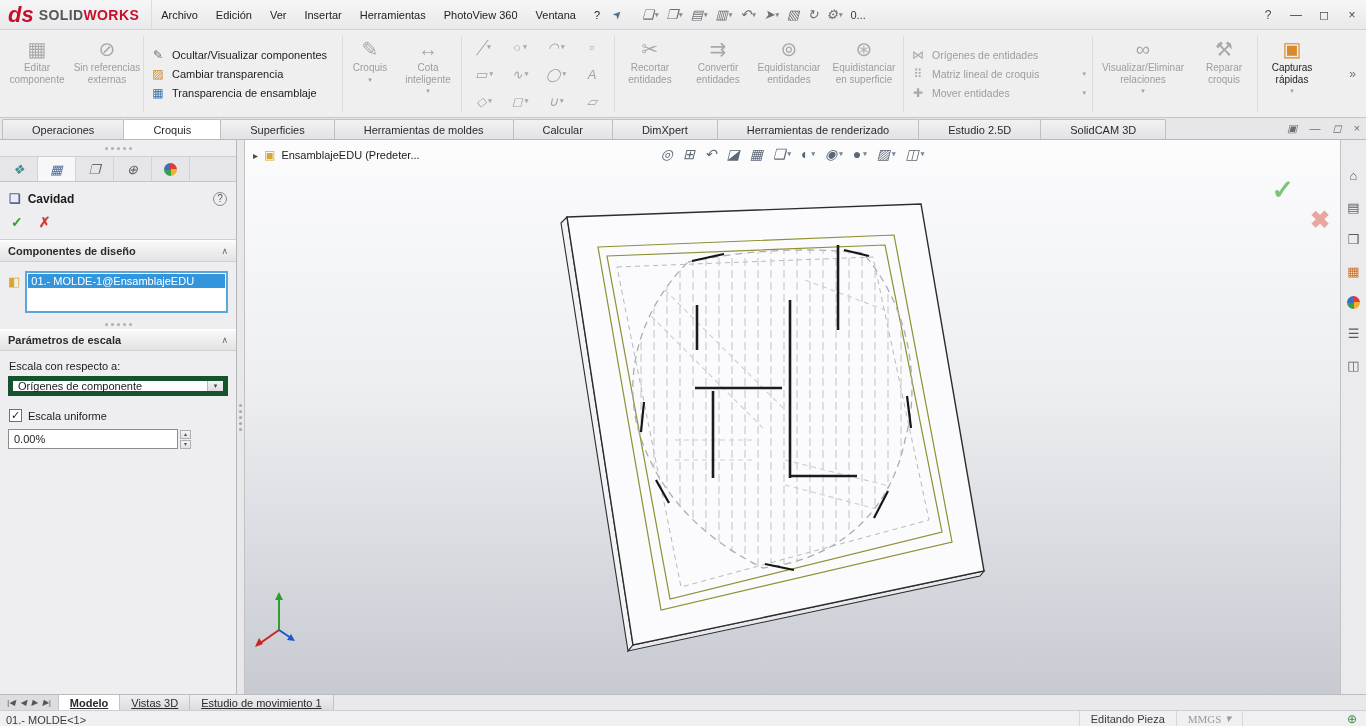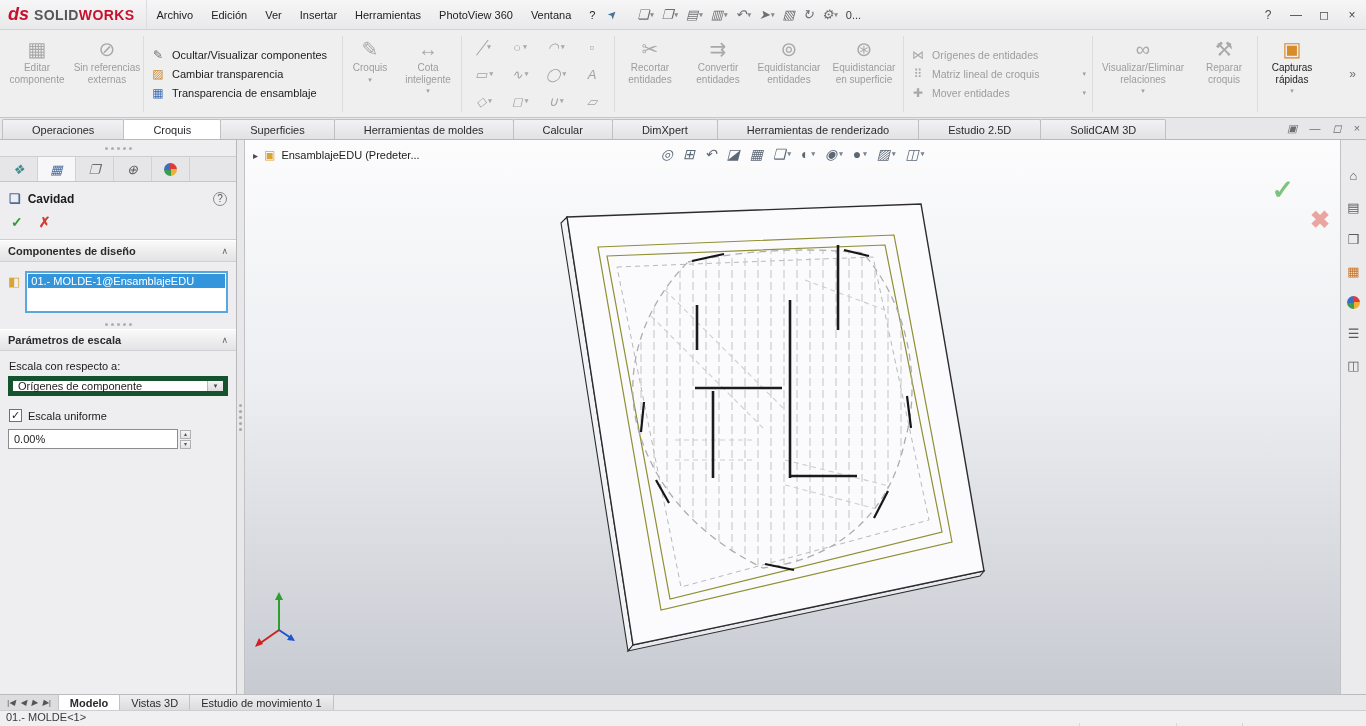--- a/index.html
+++ b/index.html
@@ -14,21 +14,21 @@
   }
 
   
   .titlebar {
     position: absolute; top:0; left:0; width:100%; height:30px;
     background: linear-gradient(#f7f6f7, #e9e8ea);
     border-bottom: 1px solid #d2d1d3;
     display: flex; align-items: center;
   }
   .brand { display:flex; align-items:center; padding:0 12px 0 8px; height:100%; border-right:1px solid #dddcde; }
-  .ds { font-style: italic; font-weight: bold; color:#c8102e; font-size:18px; margin-right:5px; }
+  .ds { font-style: italic; font-weight: bold; color:#c8102e; font-size:22px; margin-right:5px; }
   .solid { font-weight:bold; color:#54565a; font-size:14px; letter-spacing:.4px; }
   .works { font-weight:bold; color:#c8102e; font-size:14px; letter-spacing:.4px; }
   .menubar { display:flex; height:100%; }
   .menu-item { padding:0 9px; display:flex; align-items:center; color:#222; cursor:default; }
   .pushpin { color:#4a7296; font-size:11px; transform:rotate(-45deg); margin:0 8px 0 4px; }
   .qat { display:flex; align-items:center; margin-left:8px; }
   .qat-btn { display:flex; align-items:center; padding:2px 4px; color:#6e6e70; font-size:13px; }
   .qat-btn .caret { font-size:7px; color:#8a8a8c; margin-left:1px; }
   .qat-label { color:#3c3c3e; margin:0 4px; }
   .searchbox { display:flex; align-items:center; width:218px; height:20px; border:1px solid #ababad; border-radius:2px; background:#fff; margin-left:10px; padding:0 4px; }
@@ -125,25 +125,25 @@
   .confirm-cancel { position:absolute; top:66px; right:10px; font-size:24px; color:#e9a5a0; font-weight:bold; z-index:3; }
   .triad { position:absolute; left:8px; bottom:42px; z-index:3; }
 
   
   .taskpane { position:absolute; top:140px; right:0; width:26px; height:554px; background:#ebeaec; border-left:1px solid #c2c1c3; display:flex; flex-direction:column; align-items:center; padding-top:28px; gap:17px; color:#5a5a5c; font-size:13px; }
   .taskpane .orange { color:#c8742a; }
 
   
   .modeltabs { position:absolute; left:0; bottom:16px; width:100%; height:16px; background:#e9e8ea; border-top:1px solid #bcbbbd; display:flex; font-size:11px; }
   .mt-nav { display:flex; align-items:center; gap:5px; padding:0 7px; background:#dddcde; border-right:1px solid #c5c4c6; color:#555; font-size:8px; }
-  .mtab { display:flex; align-items:center; padding:0 11px; border-right:1px solid #c2c1c3; background:linear-gradient(#efeef0,#dcdbdd); color:#2a2a2c; }
+  .mtab { display:flex; align-items:center; padding:0 11px; border-right:1px solid #c2c1c3; background:linear-gradient(#efeef0,#dcdbdd); color:#2a2a2c;text-decoration:underline; }
   .mtab.active { background:#fff; font-weight:bold; }
 
   
-  .statusbar { position:absolute; left:0; bottom:0; width:100%; height:16px; background:#f0eff1; border-top:1px solid #cecdcf; display:flex; align-items:flex-start; color:#3a3a3c;flex-direction:column; }
+  .statusbar { position:absolute; left:0; bottom:0; width:100%; height:16px; background:#f0eff1; border-top:1px solid #cecdcf; display:flex; align-items:flex-end; color:#3a3a3c; }
   .sb-left { padding-left:6px; }
   .sb-right { margin-left:auto; display:flex; align-items:center; height:100%; }
   .sb-cell { display:flex; align-items:center; padding:0 11px; border-left:1px solid #d8d7d9; height:100%; gap:4px; }
   .units { color:#9a9a9c;font-family:Liberation Serif, serif; }
   .sb-gap { width:96px; height:100%; border-left:1px solid #d8d7d9; }
   .globe { color:#3e8e4e; font-size:12px; padding:0 9px; }
 </style>
 </head>
 <body>
 

